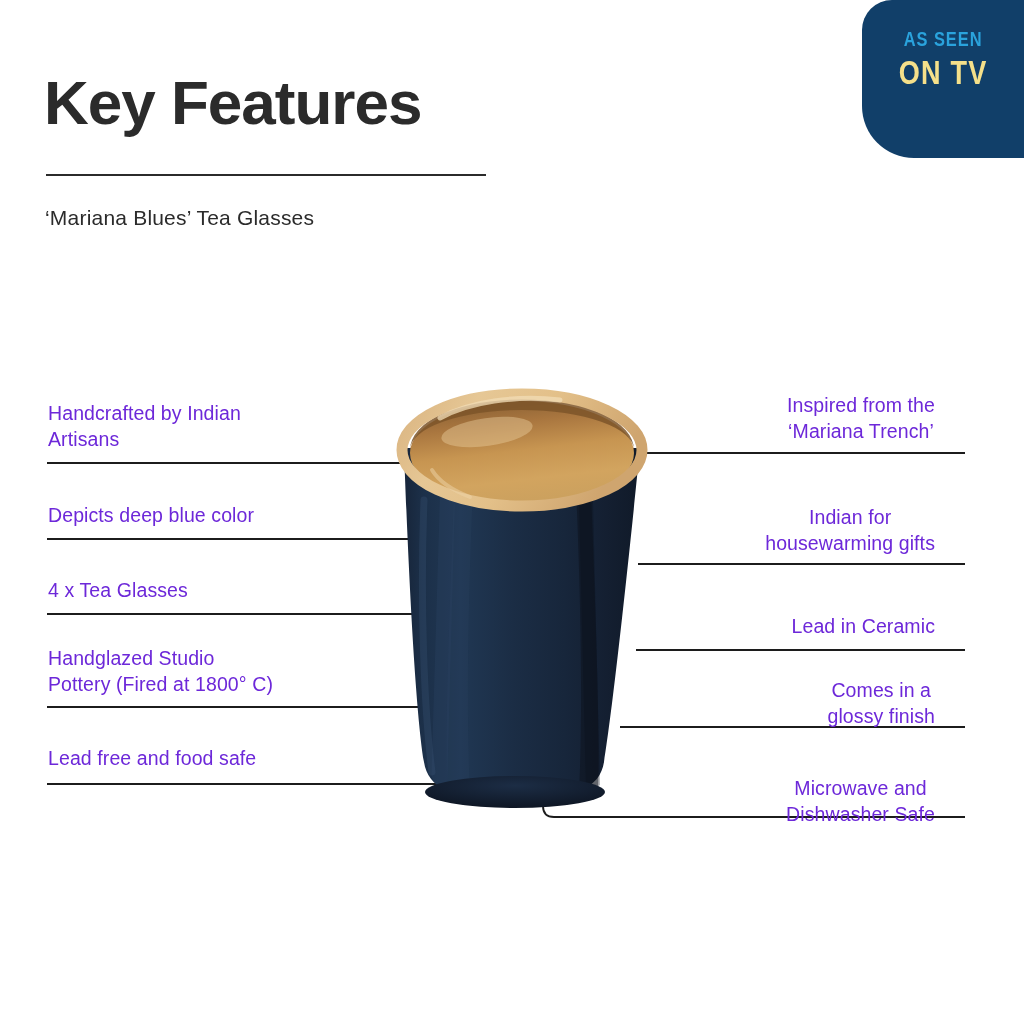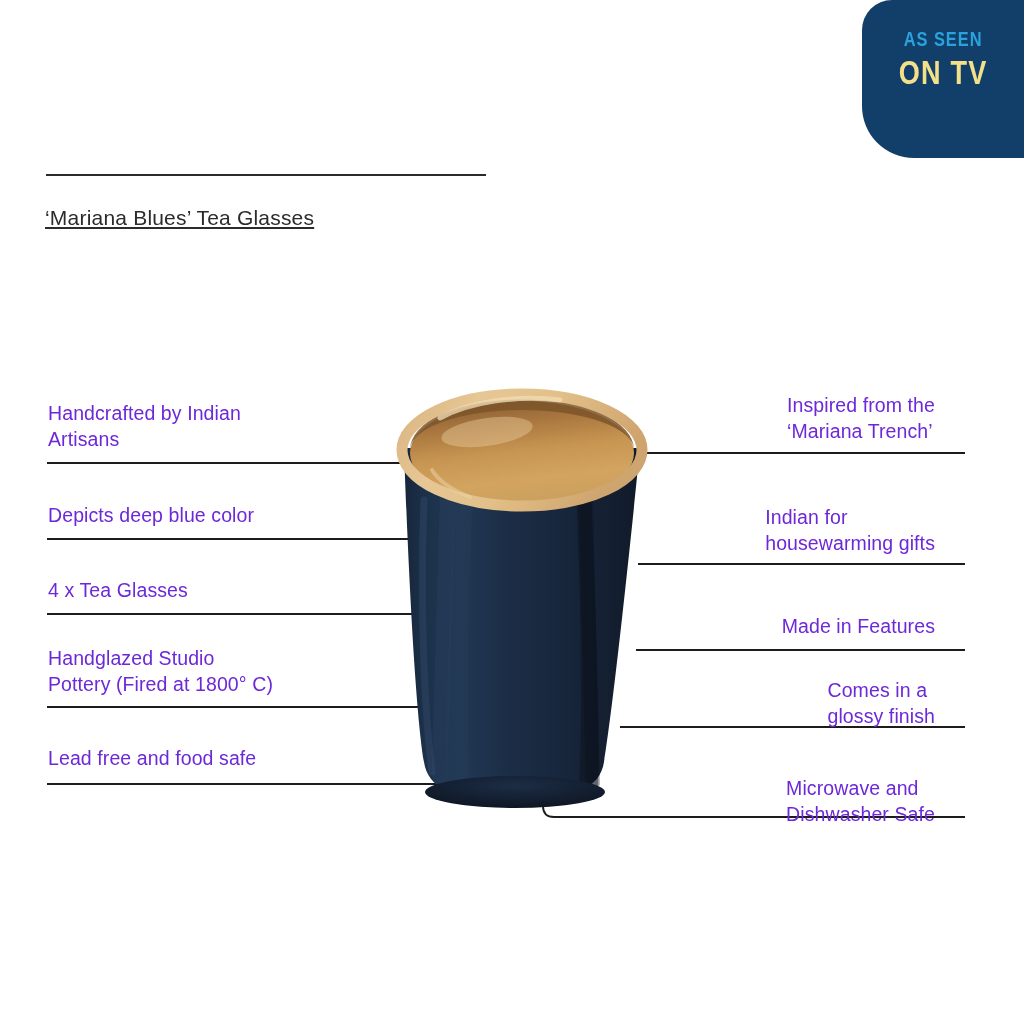--- a/index.html
+++ b/index.html
@@ -39,48 +39,49 @@
     position:absolute; left:44px; top:72px;
     font-size:62px; font-weight:bold; letter-spacing:-1px;
     color:#2b2b2b; line-height:1;
   }
   .title-rule {
     position:absolute; left:46px; top:174px; width:440px; height:2px;
     background:#2b2b2b;
   }
   .subtitle {
     position:absolute; left:45px; top:206px;
-    font-size:21px; color:#2b2b2b; letter-spacing:.2px;text-decoration:underline;
+    font-size:21px; color:#2b2b2b; letter-spacing:.2px;
   }
 
   
   .product { position:absolute; left:0; top:0; width:1024px; height:1024px;
              pointer-events:none; }
 
   
   .rule { position:absolute; height:1.6px; background:#1c1c1c; }
 
   
   .label {
     position:absolute; font-size:19.5px; line-height:26px;
     color:#6d28d9; letter-spacing:.1px; white-space:pre-line;
   }
   .label.left  { left:48px; text-align:left; }
-  .label.right { right:59px; text-align:left; }
+  .label.right { right:59px; text-align:center; }
 </style>
 </head>
 <body>
 
 <div class="page">
 
   <div class="badge">
     <div class="badge-line1">AS SEEN</div>
     <div class="badge-line2">ON TV</div>
   </div>
 
+  <div class="title">Key Features</div>
   <div class="title-rule"></div>
   <div class="subtitle">‘Mariana Blues’ Tea Glasses</div>
 
   <div class="rule" style="left:47px;  top:462px; width:358px;"></div>
   <div class="rule" style="left:47px;  top:538px; width:372px;"></div>
   <div class="rule" style="left:47px;  top:613px; width:375px;"></div>
   <div class="rule" style="left:47px;  top:706px; width:388px;"></div>
   <div class="rule" style="left:47px;  top:783px; width:400px;"></div>
 
   <div class="rule" style="left:645px; top:452px; width:320px;"></div>
@@ -160,19 +161,19 @@
   <div class="label left" style="top:502px;">Depicts deep blue color</div>
   <div class="label left" style="top:577px;">4 x Tea Glasses</div>
   <div class="label left" style="top:645px;">Handglazed Studio
 Pottery (Fired at 1800° C)</div>
   <div class="label left" style="top:745px;">Lead free and food safe</div>
 
   <div class="label right" style="top:392px;">Inspired from the
 ‘Mariana Trench’</div>
   <div class="label right" style="top:504px;">Indian for
 housewarming gifts</div>
-  <div class="label right" style="top:613px;">Made in Features</div>
+  <div class="label right" style="top:613px;">Lead in Ceramic</div>
   <div class="label right" style="top:677px;">Comes in a
 glossy finish</div>
   <div class="label right" style="top:775px;">Microwave and
 Dishwasher Safe</div>
 
 </div>
 
 </body></html>

